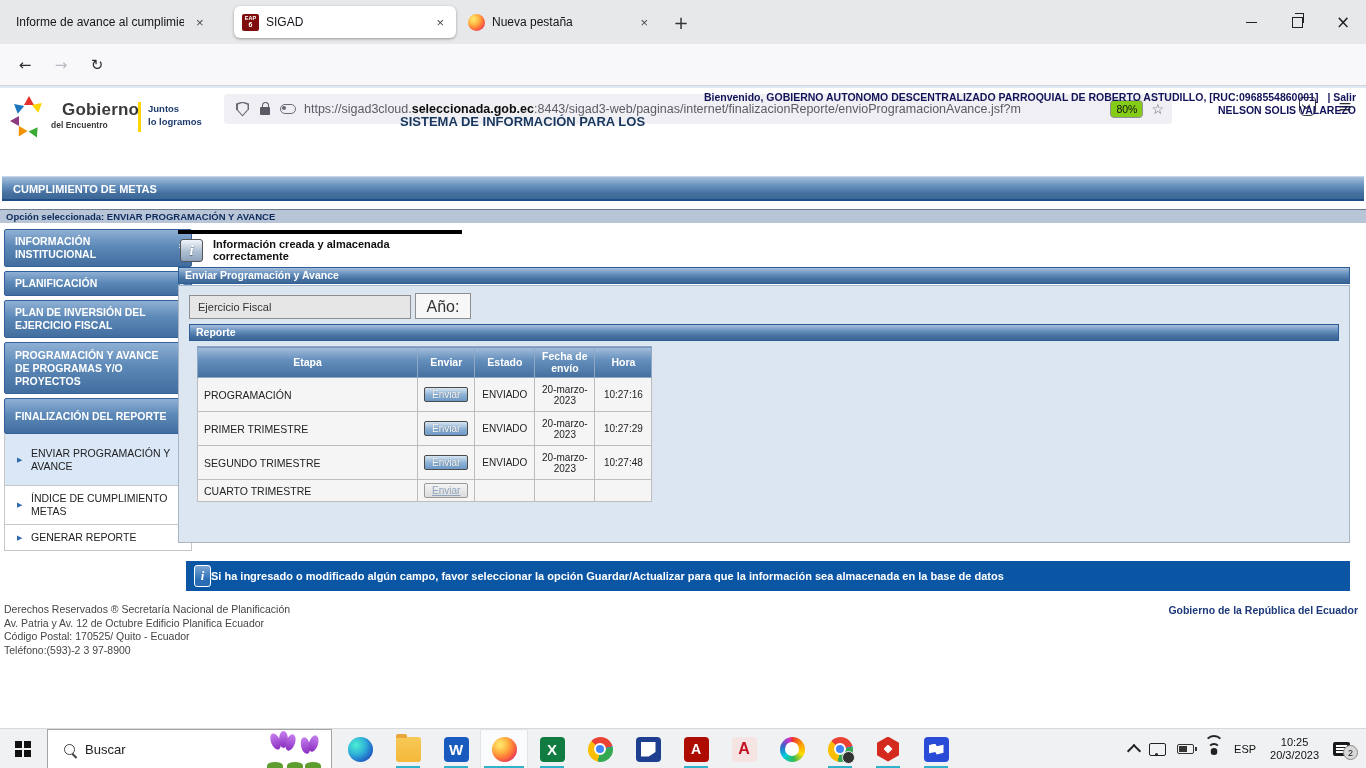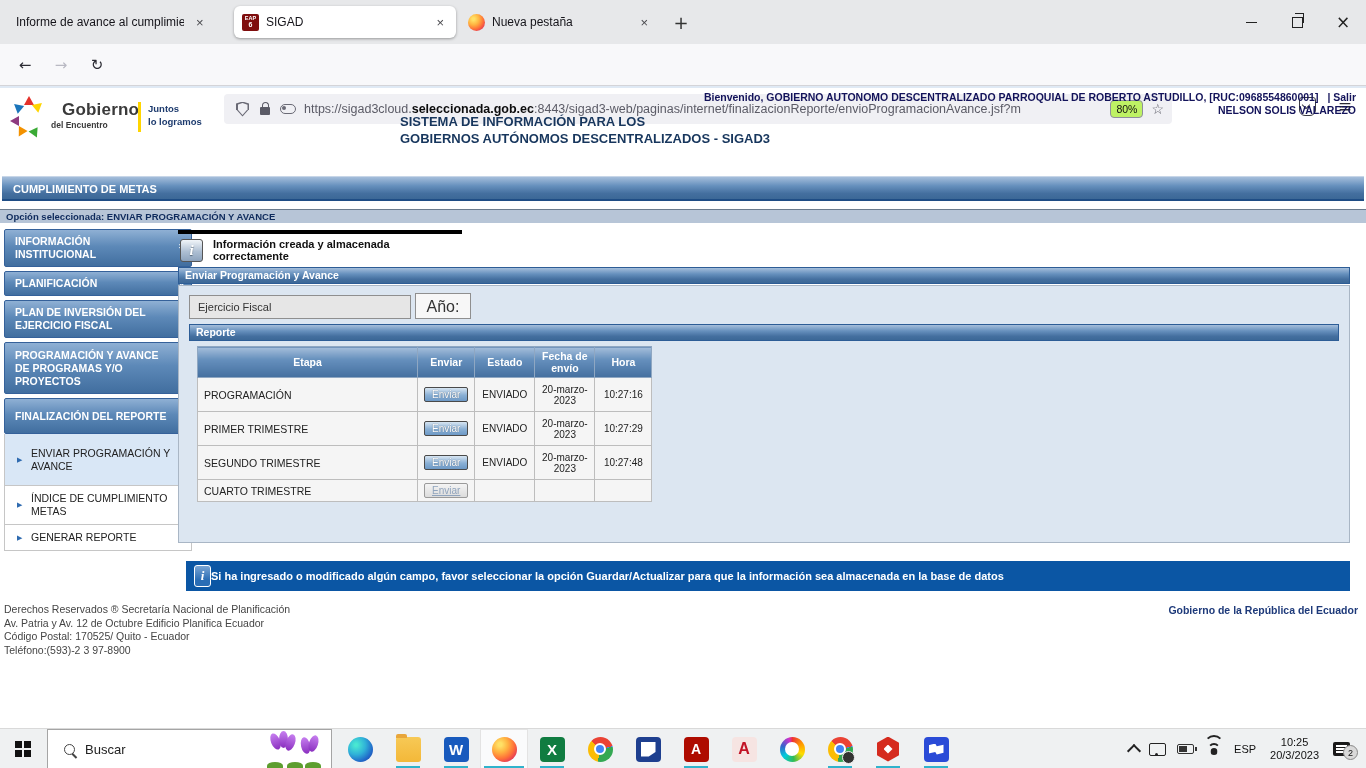--- a/index.html
+++ b/index.html
@@ -34,21 +34,21 @@
   .urlbar{position:absolute;left:224px;top:50px;width:948px;height:30px;background:#f0f0f4;border-radius:4px;
           display:flex;align-items:center;box-sizing:border-box;padding:0 8px;}
   .shield{width:13px;height:15px;background:#6a6a75;clip-path:polygon(50% 0,100% 14%,100% 52%,50% 100%,0 52%,0 14%);position:relative;margin:0 7px 0 4px;}
   .shield i{position:absolute;left:1.5px;top:1.5px;width:10px;height:12px;background:#f0f0f4;clip-path:polygon(50% 0,100% 14%,100% 52%,50% 100%,0 52%,0 14%);}
   .lock{width:10px;height:8px;background:#5b5b66;border-radius:1px;position:relative;margin:3px 8px 0 4px;}
   .lock:before{content:'';position:absolute;left:1.5px;top:-5px;width:5px;height:5px;border:1.6px solid #5b5b66;border-bottom:none;border-radius:4px 4px 0 0;}
   .perm{width:14px;height:8px;border:1.4px solid #6a6a75;border-radius:5px;position:relative;margin:0 8px 0 2px;}
   .perm:before{content:'';position:absolute;left:1px;top:1px;width:4px;height:4px;border-radius:50%;background:#6a6a75;}
   .url{font-size:12.5px;color:#5b5b66;white-space:nowrap;overflow:hidden;flex:1;}
   .url b{color:#0c0c0d;font-weight:bold;}
-  .zoompill{font-size:10.5px;color:#111;background:#bef264;border:1px solid #8f8f9d;border-radius:4px;padding:2px 5px;margin:0 8px;}
+  .zoompill{font-size:10.5px;color:#111;background:#84cc16;border:1px solid #8f8f9d;border-radius:4px;padding:2px 5px;margin:0 8px;}
   .star{font-size:14px;color:#5b5b66;}
   .navright{position:absolute;top:53px;display:flex;gap:22px;align-items:center;}
   .pocketshield{width:15px;height:17px;border:1.6px solid #3b3b43;border-radius:3px 3px 6px 6px;position:relative;}
   .pocketshield:before{content:'';position:absolute;left:3px;top:4px;width:5px;height:5px;border-right:1.6px solid #3b3b43;border-bottom:1.6px solid #3b3b43;transform:rotate(45deg);}
   .burger{font-size:17px;color:#2b2b33;line-height:1;}
 
   
   .pagetopstrip{position:absolute;left:0;top:86px;width:1366px;height:2px;background:#dfe9f4;}
   .welcome{position:absolute;right:10px;top:91px;font-size:10.5px;font-weight:bold;color:#13135a;text-align:right;}
   .welcome .salir{margin-left:6px;}
@@ -248,21 +248,20 @@
     </div>
     <span class="gobword">Gobierno</span>
     <span class="gobsub">del Encuentro</span>
     <span class="ybar"></span>
     <span class="tag1">Juntos</span>
     <span class="tag2">lo logramos</span>
   </div>
 
   <div class="systitle">
     <div>SISTEMA DE INFORMACIÓN PARA LOS</div>
-    <div>GOBIERNOS AUTÓNOMOS DESCENTRALIZADOS - SIGAD3</div>
   </div>
 
   <div class="banner bluebar">CUMPLIMIENTO DE METAS</div>
   <div class="breadcrumb">Opción seleccionada: ENVIAR PROGRAMACIÓN Y AVANCE</div>
 
   <div class="sidebar">
     <div class="sbtn h34">
       <span>INFORMACIÓN INSTITUCIONAL</span>
       <span class="chev ico">»</span>
     </div>

